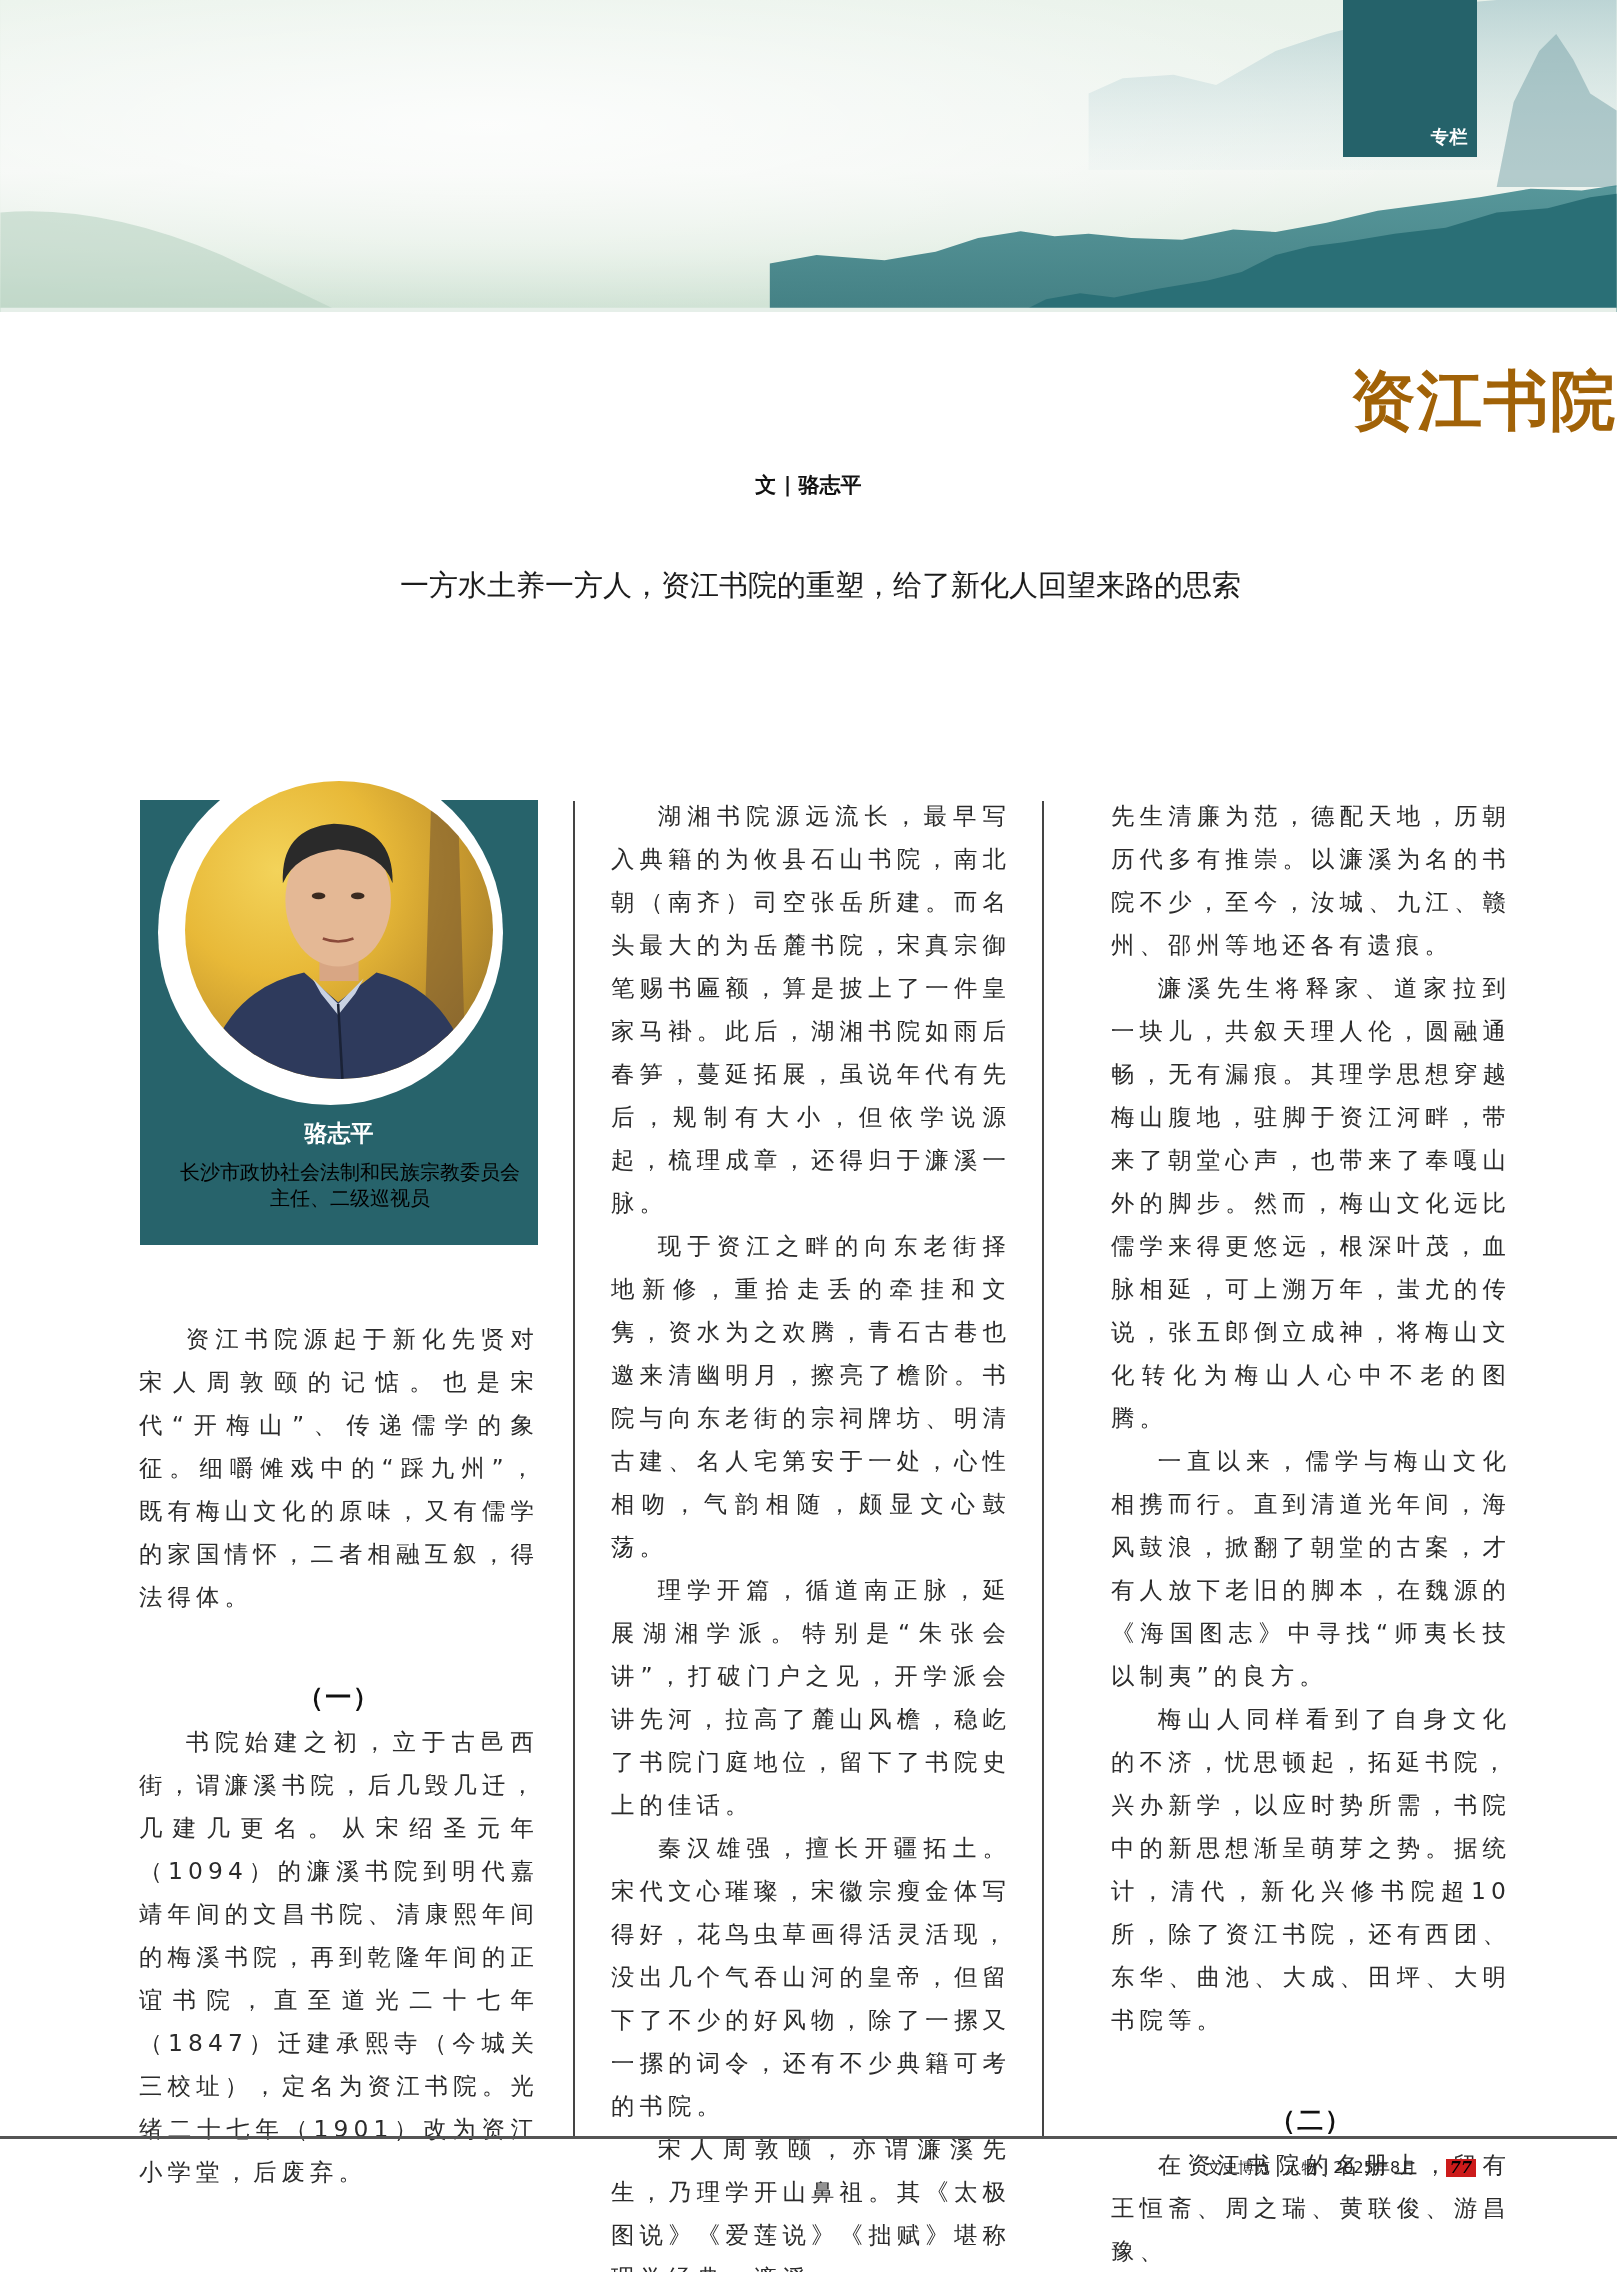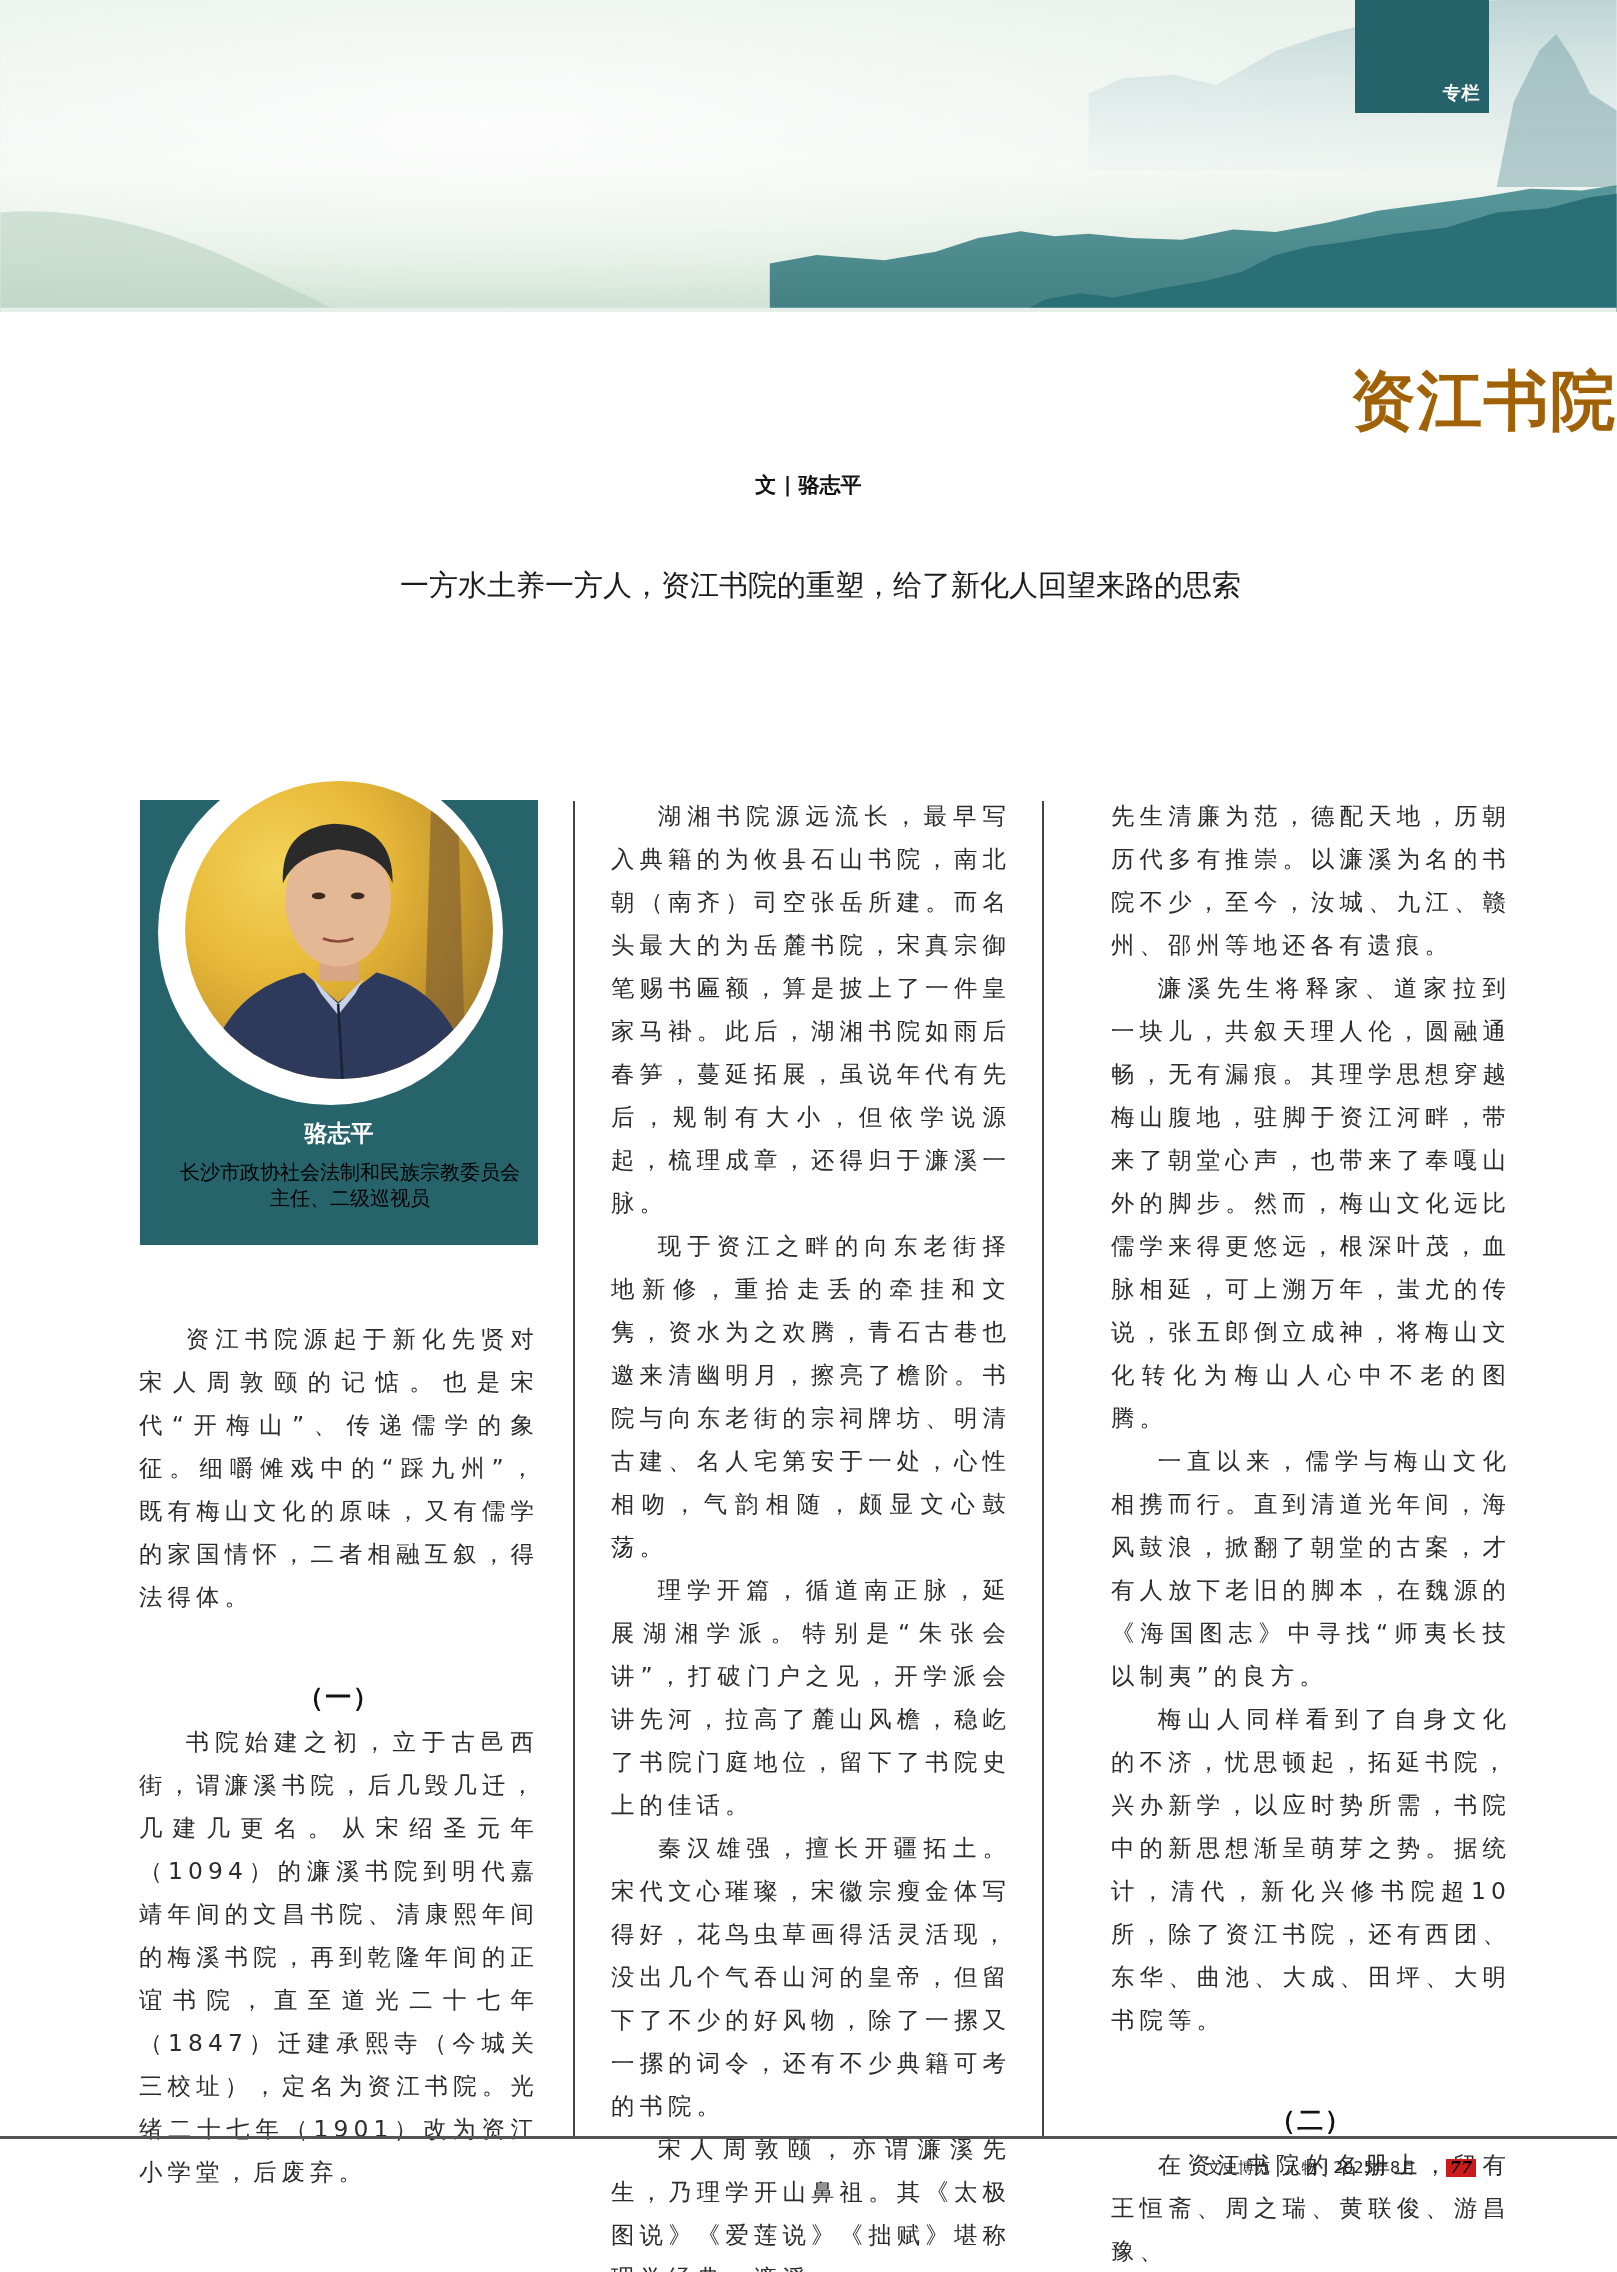--- a/index.html
+++ b/index.html
@@ -8,22 +8,22 @@
     background:#ffffff; color:#1a1a1a;
     font-family:"DejaVu Sans","Liberation Sans",sans-serif;
   }
   
   .banner {
     position:absolute; left:0; top:0; width:1617px; height:312px; overflow:hidden;
     background:linear-gradient(180deg,#e9f2ea 0%,#eef4ef 35%,#f2f6f2 55%,#e3eee4 80%,#cfe2d4 100%);
   }
   .banner svg { position:absolute; left:0; top:0; }
   .column-tab {
-    position:absolute; left:1343px; top:0; width:134px; height:113px;
-    background:#25626a; color:#fff;margin-left:12px;
+    position:absolute; left:1343px; top:0; width:134px; height:157px;
+    background:#25626a; color:#fff;
   }
   .column-tab span {
     position:absolute; right:8.5px; bottom:8.5px;
     font-size:18px; font-weight:bold; letter-spacing:0.9px;
   }
   
   .title {
     position:absolute; left:0; width:1617px; top:357px; text-align:right;
     font-size:65px; font-weight:bold; color:#a16207; letter-spacing:1.7px;
   }

